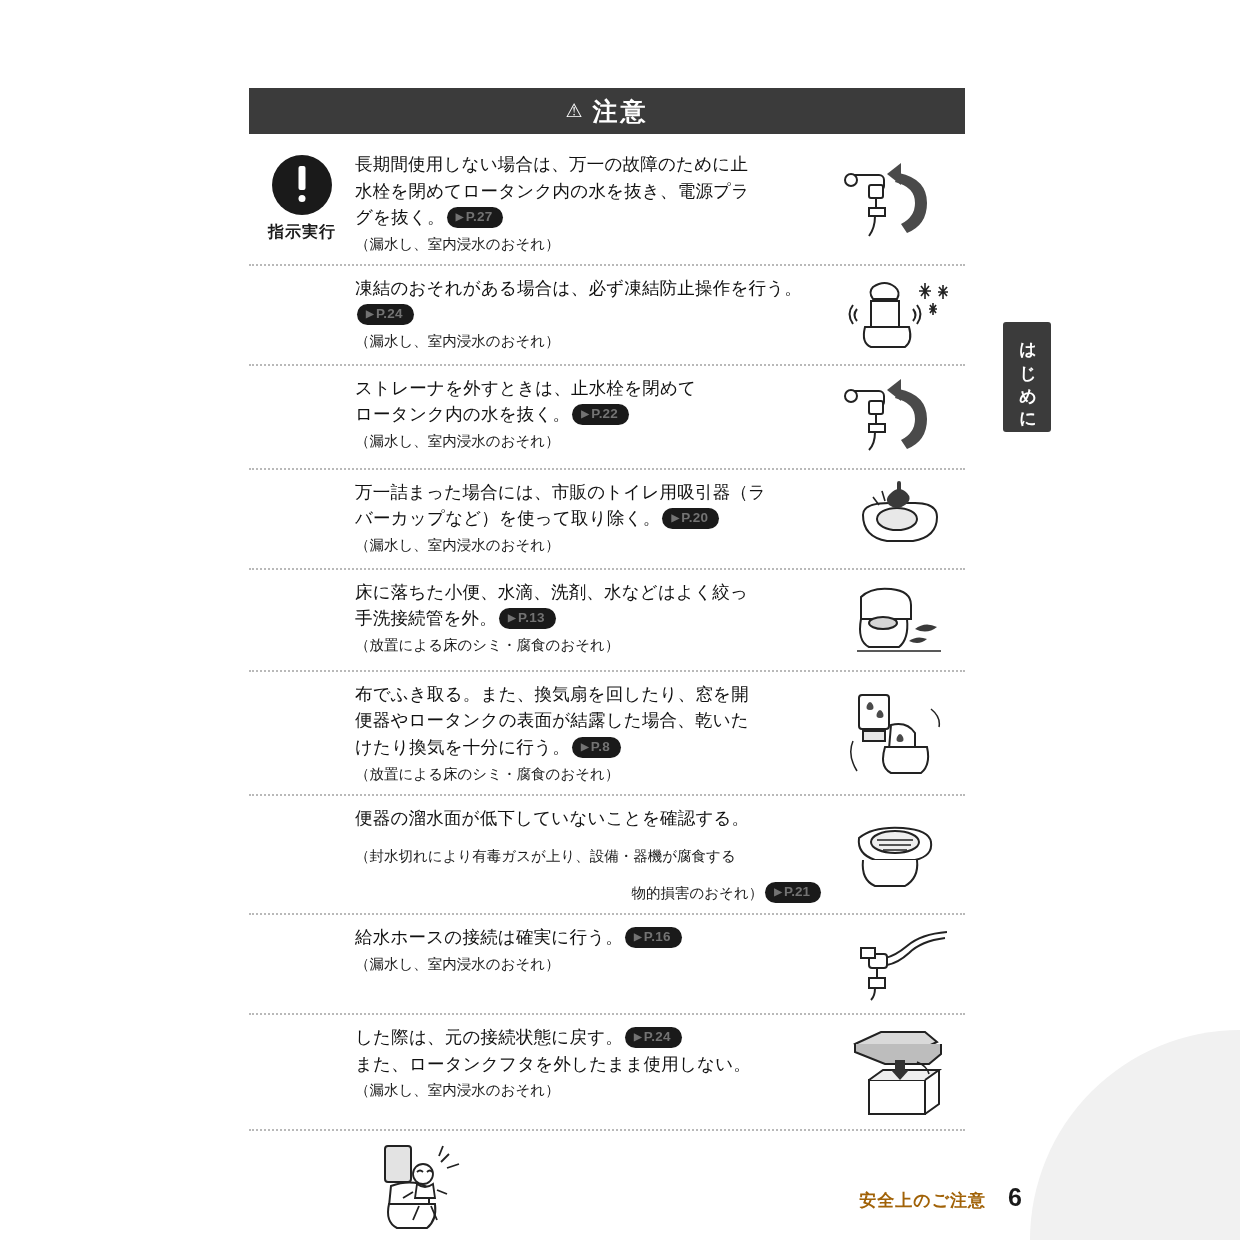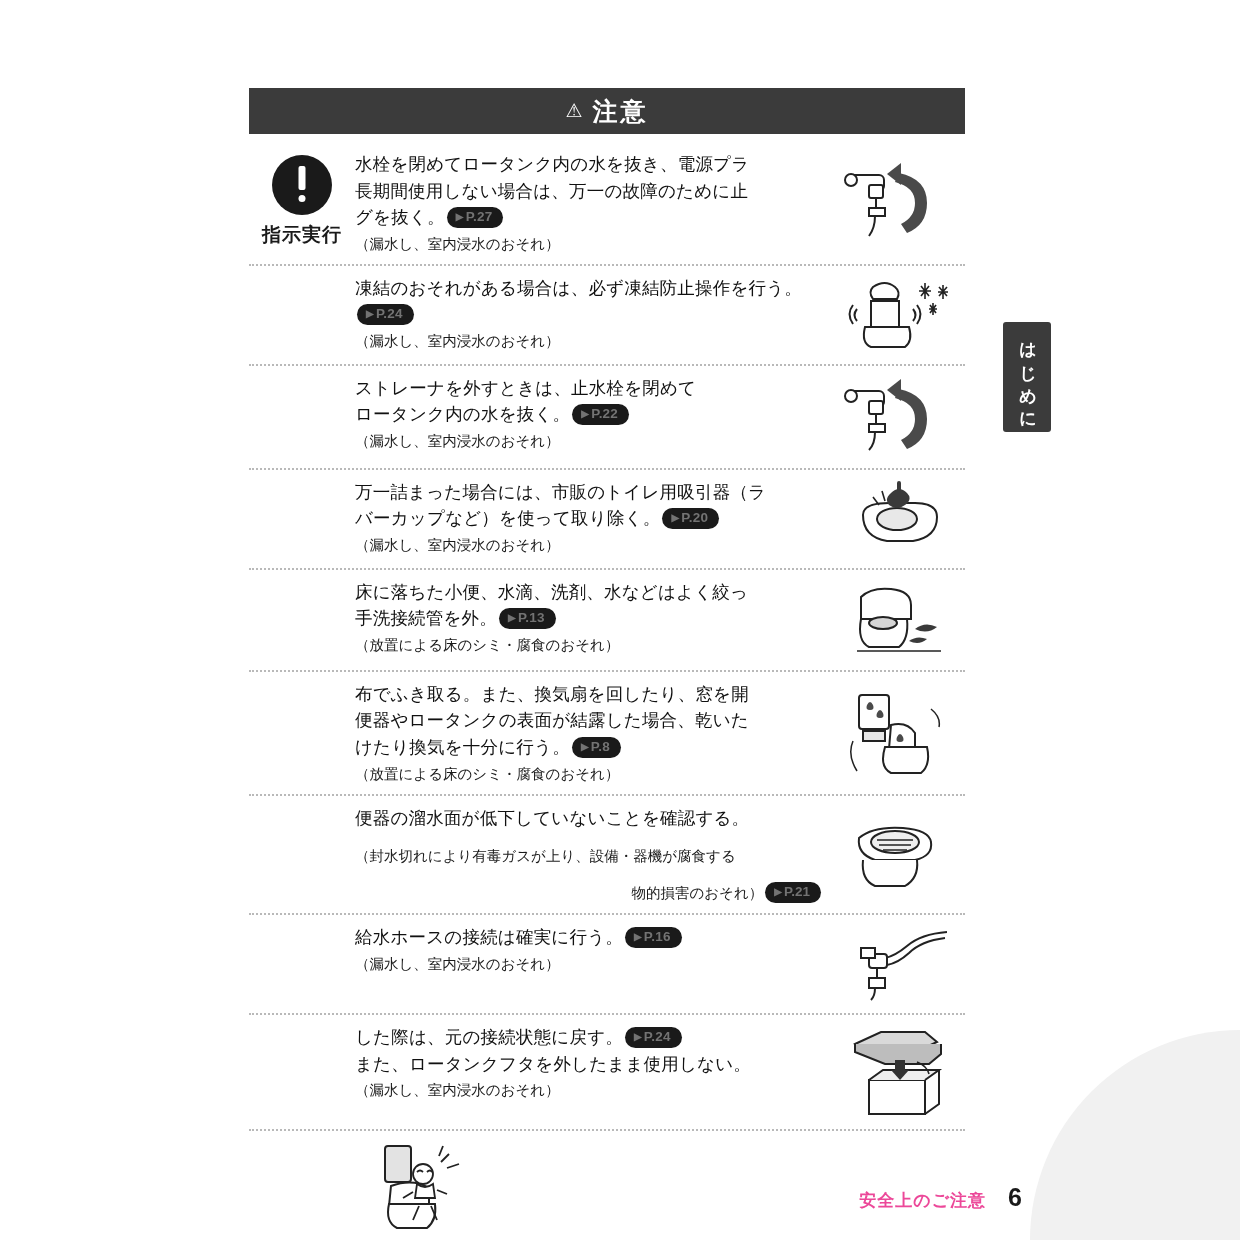--- a/index.html
+++ b/index.html
@@ -131,21 +131,21 @@
     left: 50%;
     top: 40px;
     transform: translateX(-50%);
     width: 7px;
     height: 7px;
     background: #ffffff;
     border-radius: 50%;
   }
   .icon-col .icon-label {
     margin-top: 7px;
-    font-size: 19px;
+    font-size: 16px;
     font-weight: bold;
     letter-spacing: 1px;
     color: #1a1a1a;
   }
 
   
   .text-col {
     flex: 1 1 auto;
     padding-right: 10px;
   }
@@ -207,21 +207,21 @@
     bottom: 28px;
     display: flex;
     align-items: baseline;
     gap: 22px;
     z-index: 3;
   }
   .footer .f-label {
     font-size: 17px;
     letter-spacing: 1px;
     font-weight: bold;
-    color: #ec4899;
+    color: #a16207;
   }
   .footer .f-page {
     font-size: 25px;
     font-weight: bold;
     color: #1a1a1a;
   }
 </style>
 </head>
 <body>
 
@@ -239,22 +239,22 @@
   </div>
 
   <div class="rows">
 
     <div class="row">
       <div class="icon-col">
         <div class="mandatory-circle"></div>
         <div class="icon-label">指示実行</div>
       </div>
       <div class="text-col">
+        <div class="line">長期間使用しない場合は、万一の故障のために止</div>
         <div class="line">水栓を閉めてロータンク内の水を抜き、電源プラ</div>
-        <div class="line">長期間使用しない場合は、万一の故障のために止</div>
         <div class="line"><span>グを抜く。</span><span class="pageref"><span class="tri">▶</span><span>P.27</span></span></div>
         <div class="note">（漏水し、室内浸水のおそれ）</div>
       </div>
       <div class="art-col">
         <svg width="120" height="88" viewBox="0 0 120 88">
           <g fill="none" stroke="#222" stroke-width="2">
             <path d="M14 16 h26 a5 5 0 0 1 5 5 v6 a5 5 0 0 1 -5 5 h-8"></path>
             <rect x="30" y="26" width="14" height="13" rx="2" fill="#fff"></rect>
             <path d="M37 39 v10"></path>
             <path d="M30 49 h16 v8 h-16 z" fill="#fff"></path>

